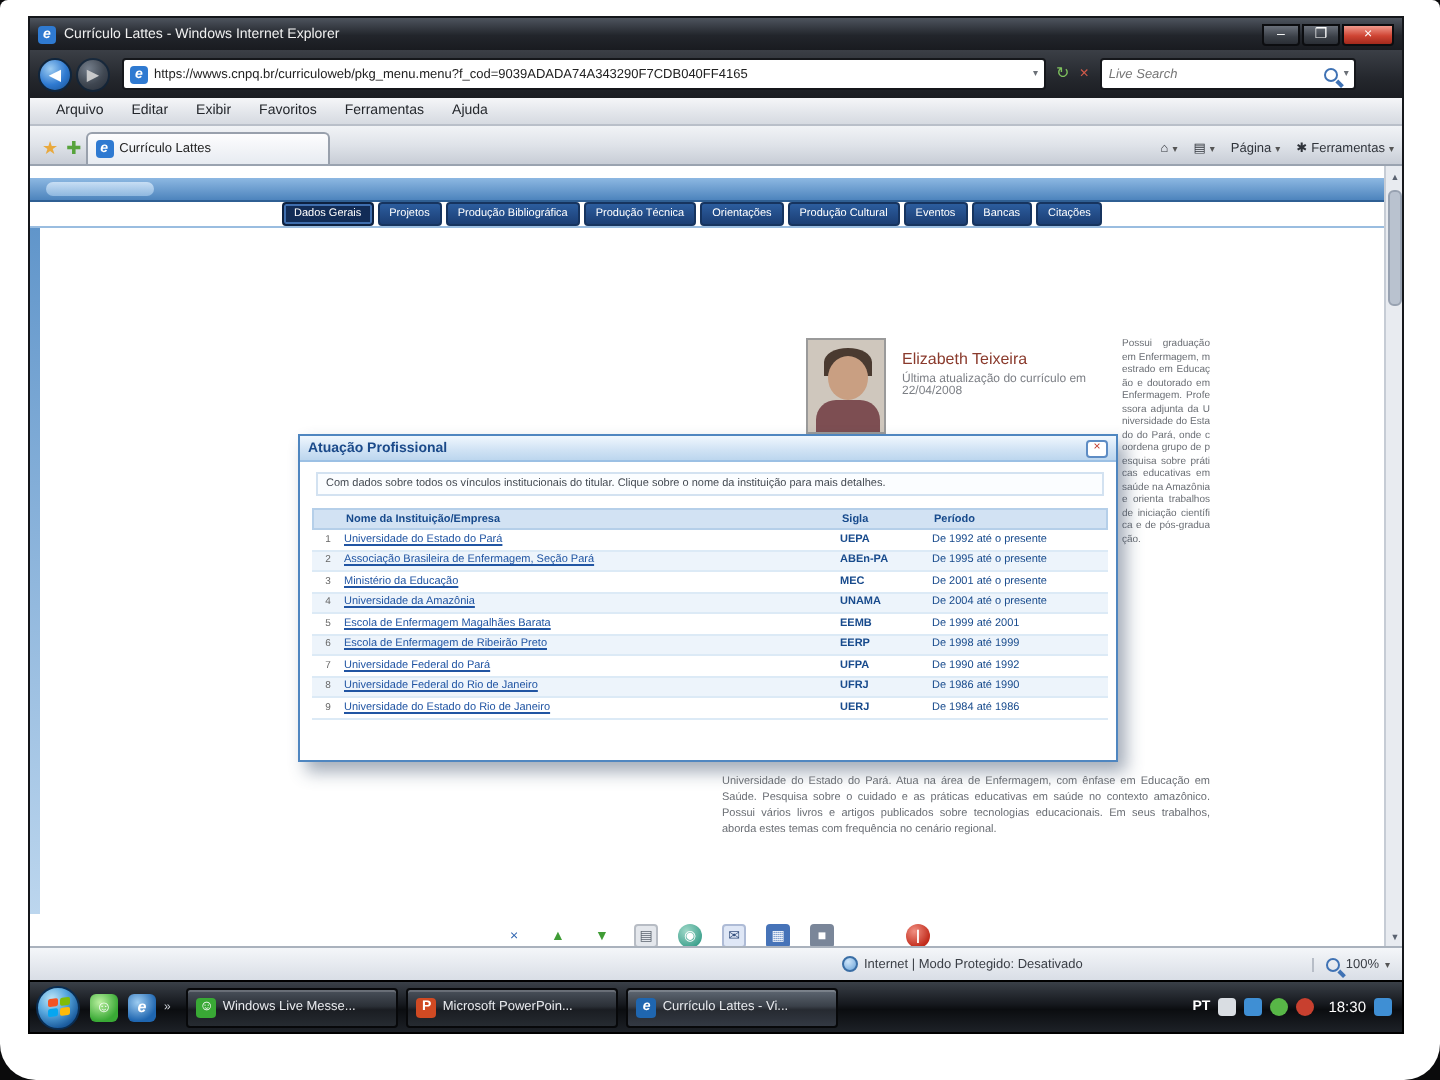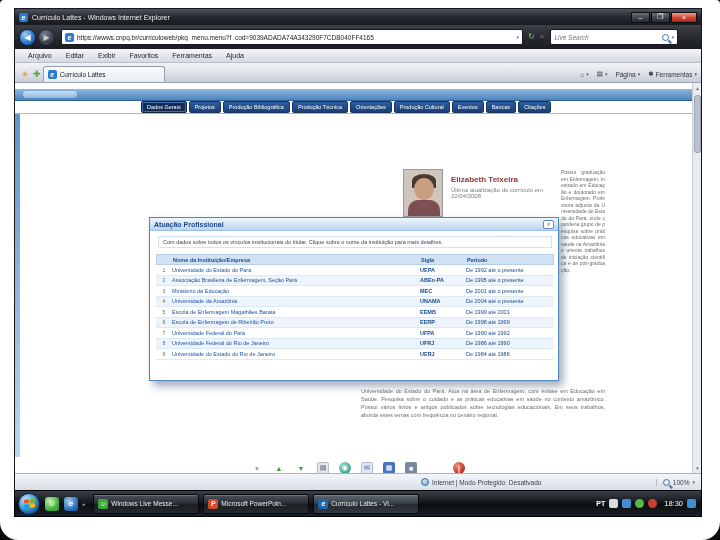--- a/index.html
+++ b/index.html
@@ -75,21 +75,21 @@
   .ntab.sel { background:#122c56; border:1px solid #0d2140; box-shadow:inset 0 0 0 1px #3f6eae; }
 
   .photo { position:absolute; left:388px; top:86px; width:40px; height:48px; background:#cfc7bd;
            border:1px solid #9a9a9a; overflow:hidden; }
   .photo .head { position:absolute; left:10px; top:8px; width:20px; height:22px; border-radius:50%;
                  background:#c99f82; }
   .photo .hair { position:absolute; left:8px; top:4px; width:24px; height:14px; border-radius:50% 50% 0 0;
                  background:#4a3a30; }
   .photo .body { position:absolute; left:4px; top:30px; width:32px; height:18px; border-radius:10px 10px 0 0;
                  background:#7d4e52; }
-  .pname { position:absolute; left:436px; top:92px; font-size:8px; font-weight:bold; color:#8a3a2c; }
+  .pname { position:absolute; left:436px; top:92px; font-size:8px; font-weight:normal; color:#8a3a2c; }
   .pupd  { position:absolute; left:436px; top:104px; font-size:6px; color:#7c7f85; width:120px; }
 
   .sidecol { position:absolute; left:546px; top:86px; width:44px; height:288px; overflow:hidden;
              font-size:5px; line-height:6.5px; color:#6a6e74; text-align:justify; word-break:break-all; }
 
   
   .dialog { position:absolute; left:134px; top:134px; width:410px; height:164px; background:#fff;
             border:1px solid #4f86c0; box-shadow:4px 5px 8px rgba(50,70,100,.45); }
   .dlg-title { position:absolute; left:0; top:0; width:100%; height:13px;
                background:linear-gradient(180deg,#f0f7fe,#cfe2f4 60%,#bcd6ee);

